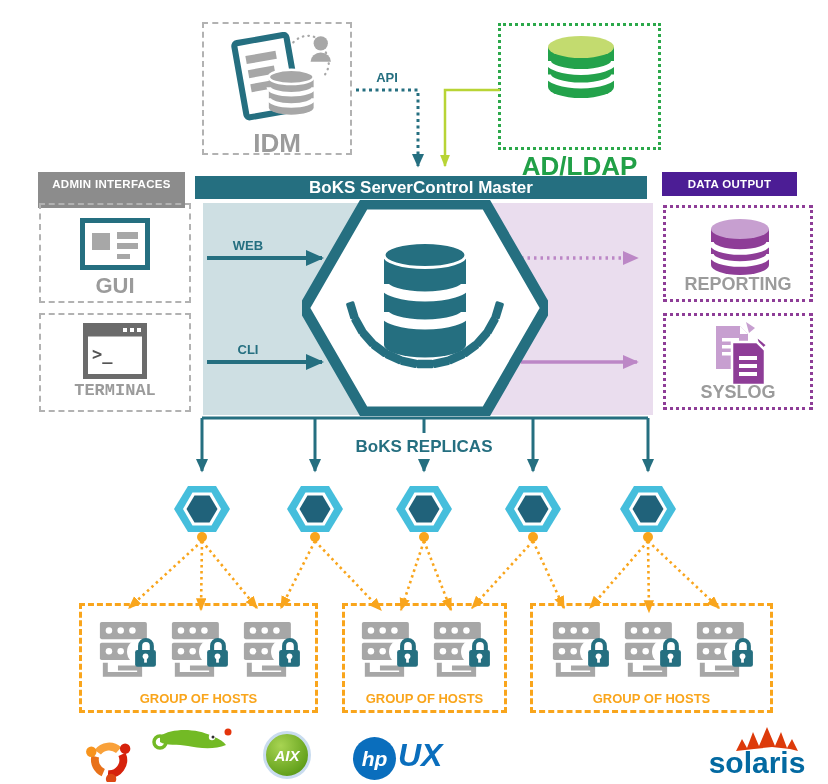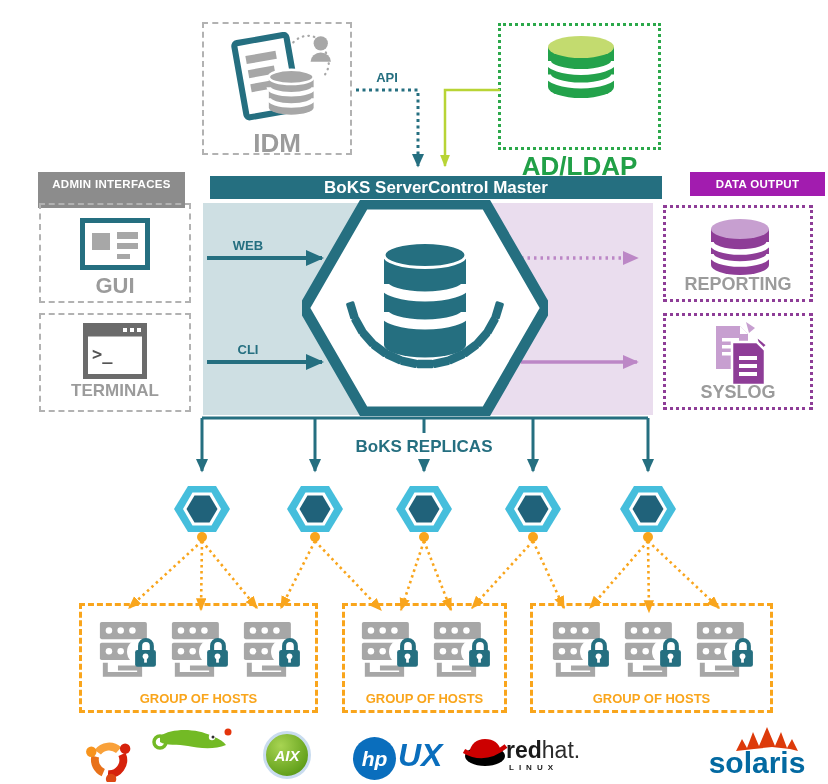--- a/index.html
+++ b/index.html
@@ -2,21 +2,21 @@
 <html><head>
 <meta charset="utf-8">
 <style>
   html,body{margin:0;padding:0;background:#fff;}
   .stage{position:relative;width:828px;height:784px;background:#fff;overflow:hidden;
          font-family:"Liberation Sans",sans-serif;}
   .abs{position:absolute;}
   .bar{position:absolute;color:#fff;font-weight:bold;text-align:center;}
   .bar-gray{background:#8C8C8C;font-size:11.5px;letter-spacing:.3px;line-height:24px;}
   .bar-teal{background:#256F80;font-size:17px;line-height:23px;}
-  .bar-purple{background:#a21caf;font-size:11.5px;letter-spacing:.3px;line-height:24px;margin-left:28px;}
+  .bar-purple{background:#4c1d95;font-size:11.5px;letter-spacing:.3px;line-height:24px;}
   .box{position:absolute;box-sizing:border-box;background:transparent;}
   .b-gray{border:2px dashed #B2B2B2;}
   .b-green{border:3px dotted #2BA84A;}
   .b-purple{border:3px dotted #8E3D97;}
   .b-orange{border:3px dashed #F9A51C;}
   .cap{position:absolute;left:0;right:0;text-align:center;font-weight:bold;color:#9B9B9B;}
   .cap-green{color:#21A047;}
   .flowlbl{position:absolute;font-weight:bold;color:#256F80;font-size:13px;text-align:center;}
   .bg-left{background:#CEDFE3;}
   .bg-right{background:#EADDEE;}
@@ -94,21 +94,21 @@
       <path d="M4 26 A33 11 0 0 0 70 26" stroke="#fff" stroke-width="6" fill="none"></path>
       <path d="M4 39.5 A33 11 0 0 0 70 39.5" stroke="#fff" stroke-width="6" fill="none"></path>
       <ellipse cx="37" cy="12" rx="33" ry="11" fill="#C3DB6F"></ellipse>
     </svg>
     <div class="cap cap-green" style="top:86px;font-size:26px;margin-top:39px;">AD/LDAP</div>
   </div>
 
   <div class="flowlbl z2" style="left:358px;top:70px;width:58px;">API</div>
 
   <div class="bar bar-gray z2" style="left:38px;top:172px;width:147px;height:36px;">ADMIN INTERFACES</div>
-  <div class="bar bar-teal z2" style="left:210px;top:176px;width:452px;height:23px;">BoKS ServerControl Master</div>
+  <div class="bar bar-teal z2" style="left:195px;top:176px;width:452px;height:23px;">BoKS ServerControl Master</div>
   <div class="bar bar-purple z2" style="left:662px;top:172px;width:135px;height:24px;">DATA OUTPUT</div>
 
   <div class="box b-gray z2" style="left:39px;top:203px;width:152px;height:100px;">
     <svg class="abs" style="left:39px;top:13px;" width="70" height="52" viewBox="0 0 70 52">
       <rect x="2.5" y="2.5" width="65" height="47" fill="#fff" stroke="#256F80" stroke-width="5"></rect>
       <rect x="12" y="15" width="18" height="17" fill="#A7A7A7"></rect>
       <rect x="37" y="14" width="21" height="7" fill="#A7A7A7"></rect>
       <rect x="37" y="25" width="21" height="6" fill="#A7A7A7"></rect>
       <rect x="37" y="36" width="13" height="5" fill="#A7A7A7"></rect>
     </svg>
@@ -117,21 +117,21 @@
 
   <div class="box b-gray z2" style="left:39px;top:313px;width:152px;height:99px;">
     <svg class="abs" style="left:42px;top:8px;" width="64" height="56" viewBox="0 0 64 56">
       <rect x="2.5" y="2.5" width="59" height="51" fill="#fff" stroke="#6B6B6B" stroke-width="5"></rect>
       <rect x="2.5" y="2.5" width="59" height="11" fill="#6B6B6B"></rect>
       <rect x="40" y="5" width="4" height="4" fill="#fff"></rect>
         <rect x="47" y="5" width="4" height="4" fill="#fff"></rect>
         <rect x="54" y="5" width="4" height="4" fill="#fff"></rect>
       <text x="9" y="37" font-family="DejaVu Sans Mono, monospace" font-size="17" font-weight="bold" fill="#555">&gt;_</text>
     </svg>
-    <div class="cap" style="top:66px;font-size:17px;">TERMINAL</div>
+    <div class="cap" style="top:66px;font-size:17px;font-family:Liberation Mono, monospace;">TERMINAL</div>
   </div>
 
   <div class="box b-purple z2" style="left:663px;top:313px;width:150px;height:97px;">
     <svg class="abs" style="left:44px;top:5px;" width="62" height="66" viewBox="0 0 62 66">
       <polygon points="36,1 45,7 39,12" fill="#C79FD0"></polygon>
       <path d="M6 5 H30 L38 13 V48 H6 Z" fill="#C79FD0"></path>
       <polygon points="30,5 38,13 30,13" fill="#fff"></polygon>
       <rect x="12" y="17" width="17" height="3.5" fill="#fff"></rect>
       <rect x="12" y="24" width="17" height="3.5" fill="#fff"></rect>
       <rect x="12" y="31" width="13" height="3.5" fill="#fff"></rect>
@@ -324,31 +324,20 @@
 
   <div class="aix-circle z2" style="left:263px;top:731px;">
     <span>AIX</span>
   </div>
 
   <div class="hp-circle z2" style="left:353px;top:737px;align-items:center;">
     <span>hp</span>
   </div>
   <div class="logo-txt z2" style="left:398px;top:737px;font-size:32px;font-style:italic;color:#0A6EBD;">UX</div>
 
-  <div class="abs z2" style="left:462px;top:731px;width:120px;height:52px;">
-    <svg width="46" height="42" viewBox="0 0 46 42">
-      <ellipse cx="23" cy="25" rx="20" ry="10" fill="#000"></ellipse>
-      <path d="M7 22 Q10 8 23 8 Q36 8 39 20 Q30 27 15 25 Q9 24 7 22 Z" fill="#CC0000"></path>
-      <path d="M2 20 Q23 32 44 15" stroke="#CC0000" stroke-width="4.5" fill="none"></path>
-    </svg>
-    <div class="abs" style="left:44px;top:6px;white-space:nowrap;">
-      <span style="font-weight:800;font-size:23px;color:#1A1A1A;">red</span><span style="font-weight:400;font-size:23px;color:#2B2B2B;">hat.</span>
-    </div>
-    <div class="abs" style="left:47px;top:32px;font-size:8px;font-weight:bold;letter-spacing:5px;color:#1A1A1A;">LINUX</div>
-  </div>
 
 
   <div class="abs z2" style="left:700px;top:726px;width:120px;height:56px;">
     <svg width="76" height="26" viewBox="0 0 76 26" style="margin-left:34px;">
       <polygon points="2,25 8,13 13,22 19,6 25,20 33,1 41,20 47,6 53,22 58,13 64,25 56,23 38,21 20,23" fill="#DD3A0A"></polygon>
     </svg>
     <div class="logo-txt" style="left:0;top:20px;width:114px;text-align:center;font-size:30px;color:#0369a1;letter-spacing:0;">solaris</div>
   </div>
 
 </div>

